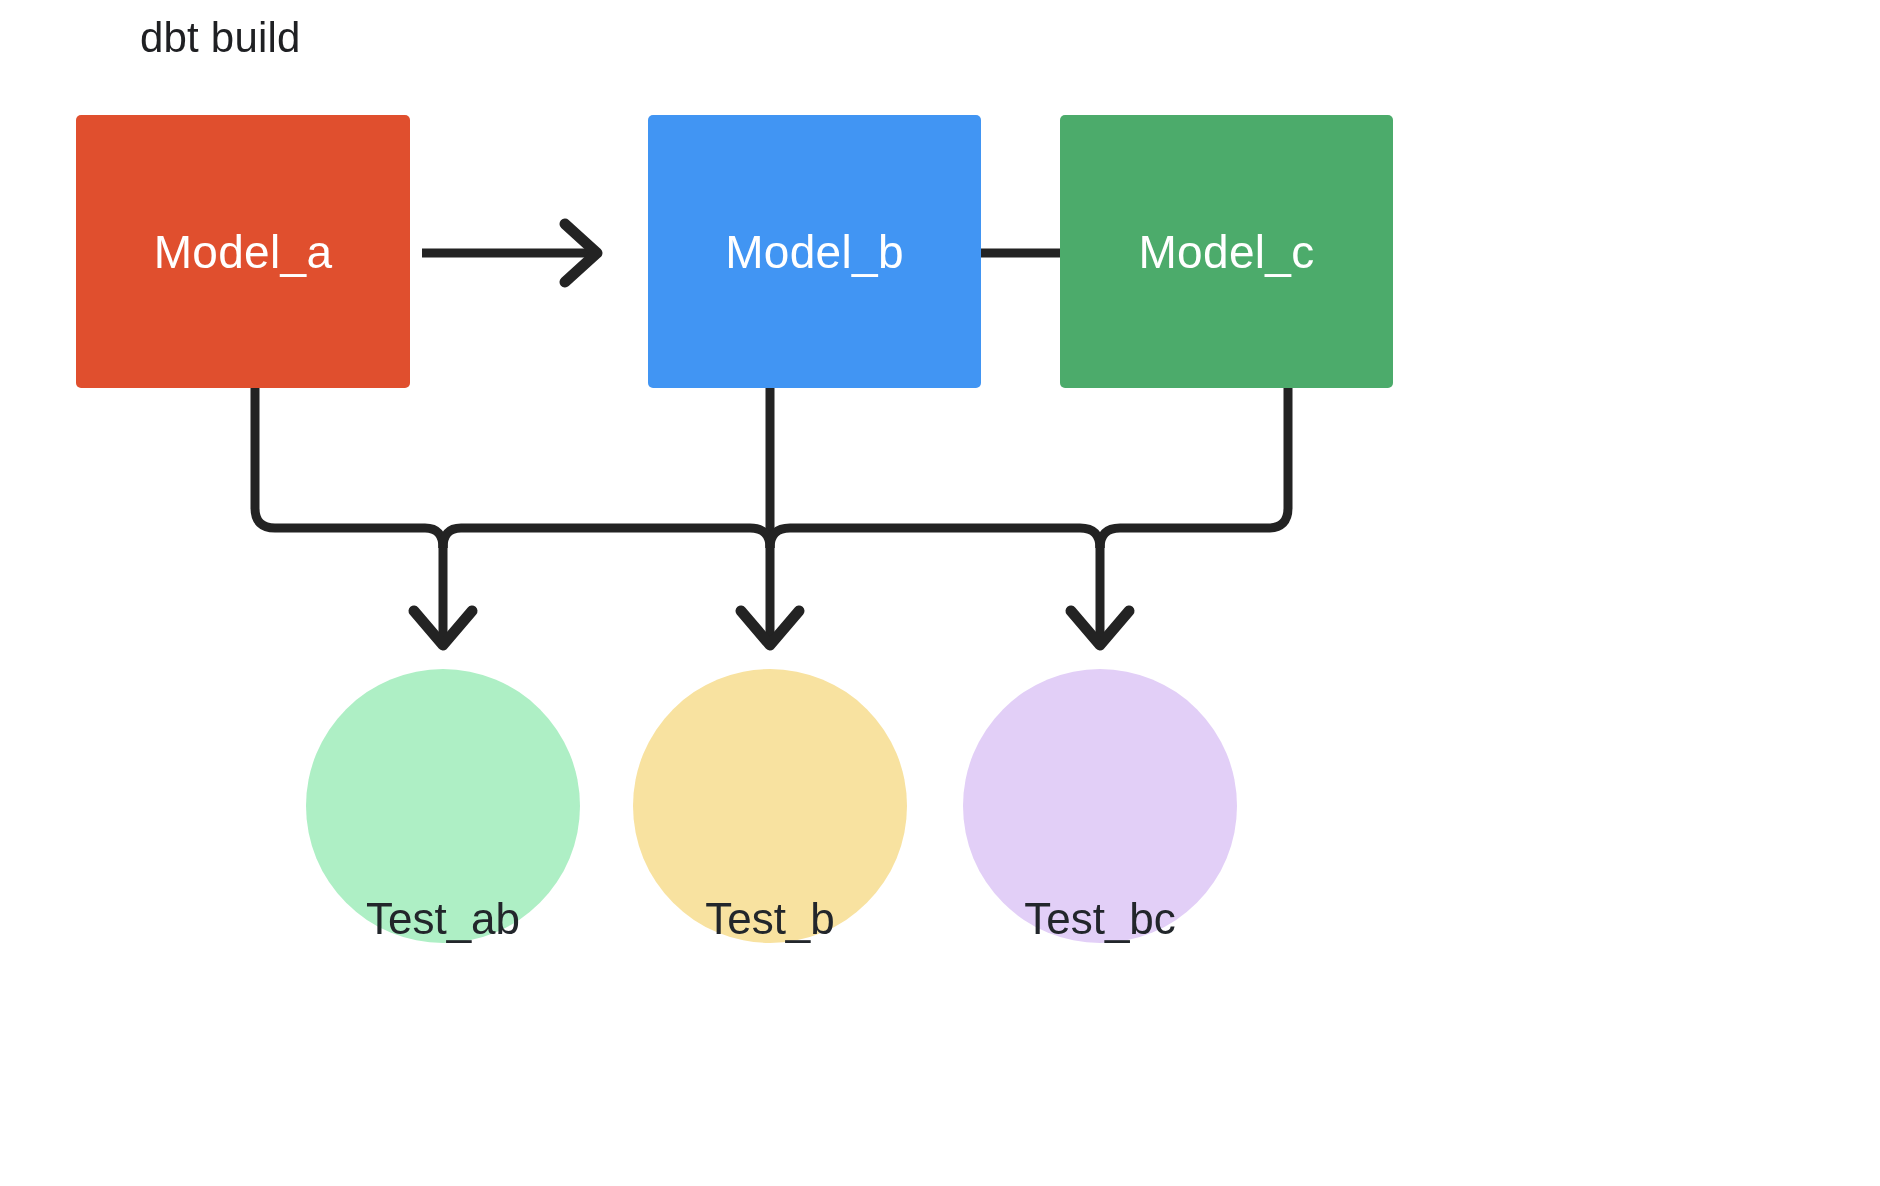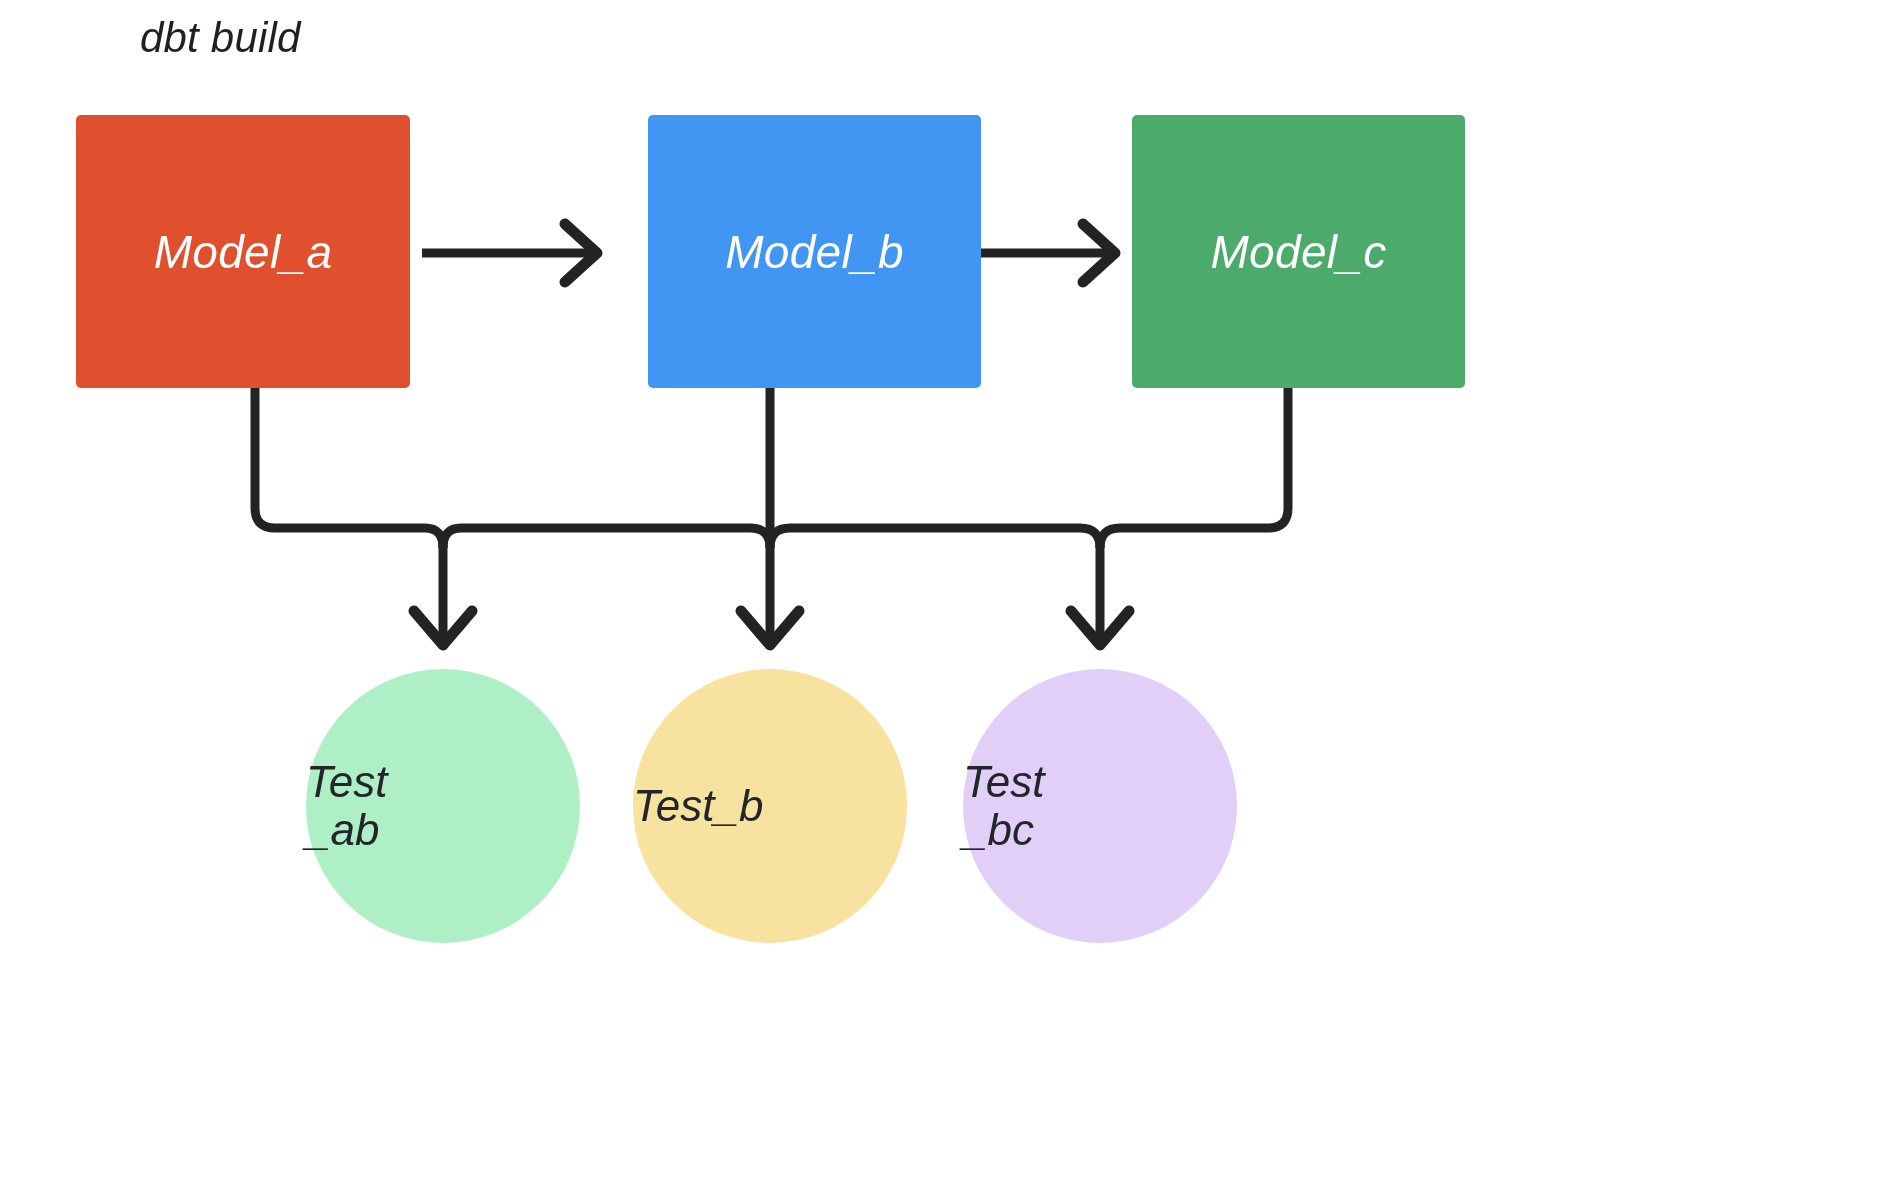--- a/index.html
+++ b/index.html
@@ -10,21 +10,20 @@
   body {
     font-family: "Liberation Sans", sans-serif;
     -webkit-font-smoothing: antialiased;
   }
   #canvas {
     position: relative;
     width: 1880px;
     height: 1004px;
     background: #ffffff;
     overflow: hidden;
-    font-style: italic;
   }
   #edges {
     position: absolute;
     left: 0;
     top: 0;
     width: 1880px;
     height: 1186px;
     pointer-events: none;
   }
   .diagram-title {
@@ -47,22 +46,22 @@
     font-size: 46px;
     line-height: 1;
     letter-spacing: 0.3px;
     white-space: nowrap;
     box-sizing: border-box;
   }
   .node-circle {
     position: absolute;
     border-radius: 50%;
     display: flex;
-    flex-direction: column;
-    align-items: flex-start;
+    flex-direction: row;
+    align-items: flex-end;
     justify-content: center;
     color: #22262b;
     font-size: 44px;
     line-height: 1.1;
     white-space: nowrap;
     box-sizing: border-box;
   }
   .node-circle .circle-line {
     display: block;
     text-align: center;
@@ -128,21 +127,21 @@
   </svg>
 
   <div class="node-box" id="node-model_a" style="left: 76px; top: 115px; width: 334px; height: 273px; background: rgb(224, 79, 46); color: rgb(255, 255, 255);">
     <span>Model_a</span>
   </div>
 
   <div class="node-box" id="node-model_b" style="left: 604px; top: 115px; width: 333px; height: 273px; background: rgb(65, 149, 243); color: rgb(255, 255, 255); margin-left: 44px;">
     <span>Model_b</span>
   </div>
 
-  <div class="node-box" id="node-model_c" style="left: 1132px; top: 115px; width: 333px; height: 273px; background: rgb(76, 171, 107); color: rgb(255, 255, 255);">
+  <div class="node-box" id="node-model_c" style="left: 1060px; top: 115px; width: 333px; height: 273px; background: rgb(76, 171, 107); color: rgb(255, 255, 255);">
     <span>Model_c</span>
   </div>
 
   <div class="node-circle" id="node-test_ab" style="left: 306px; top: 669px; width: 274px; height: 274px; background: rgb(174, 239, 197); color: rgb(34, 38, 43);">
     <span class="circle-line">Test</span>
     <span class="circle-line">_ab</span>
   </div>
 
   <div class="node-circle" id="node-test_b" style="left: 633px; top: 669px; width: 274px; height: 274px; background: rgb(248, 226, 160); color: rgb(34, 38, 43);">
     <span class="circle-line">Test_b</span>

